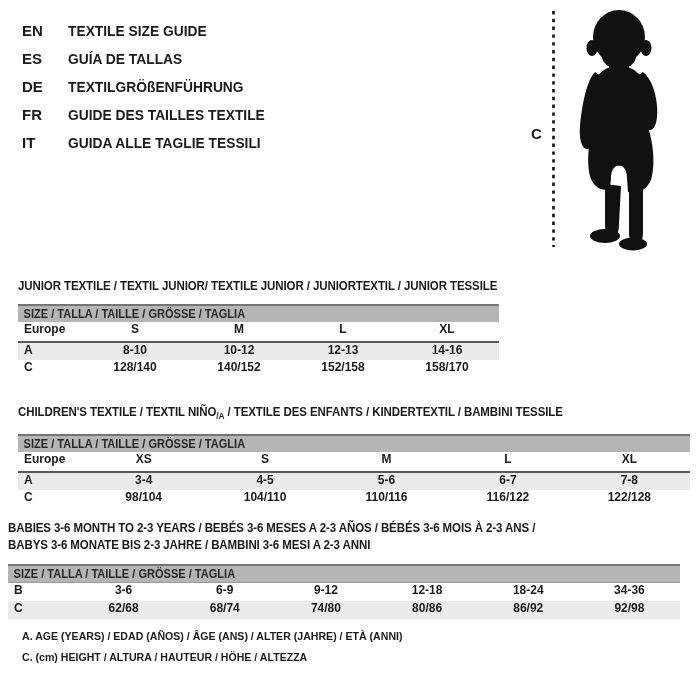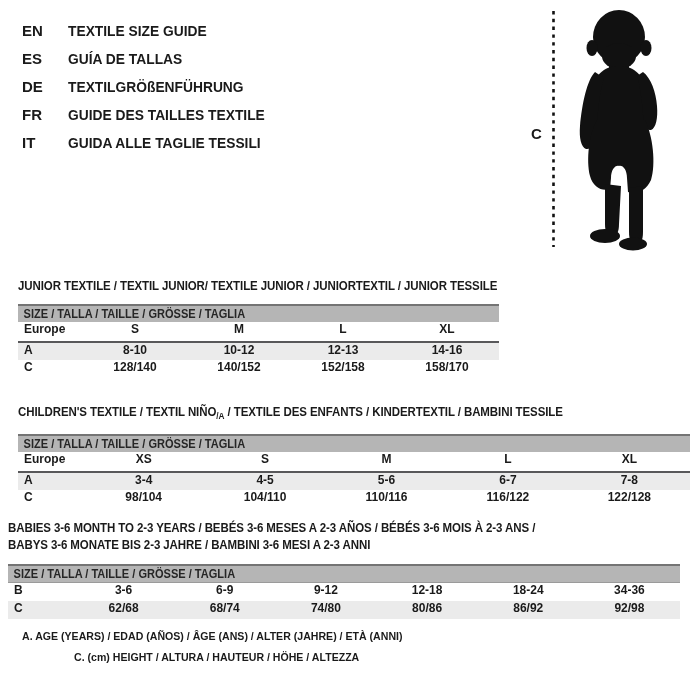--- a/index.html
+++ b/index.html
@@ -34,21 +34,21 @@
   .t3 .band{height:16px;border-bottom:1px solid #9a9a9a;}
   .t3 .row-plain,.t3 .row-shaded{height:18px;}
 
   #sec1{left:18px;top:250px;width:481px;}
   #sec2{left:18px;top:376px;width:672px;}
   #sec3{left:8px;top:492px;width:672px;}
   #sec3 .stable{margin-top:10px;}
 
   
   #legend{position:absolute;left:22px;top:626px;}
-  .legend-line{font-weight:bold;font-size:11.5px;line-height:20.5px;text-align:center;}
+  .legend-line{font-weight:bold;font-size:11.5px;line-height:20.5px;}
 </style>
 </head>
 <body>
 
 <div id="page">
 
   <div id="lang">
 
       <div class="lang-row">
         <div class="lang-code">EN</div>

